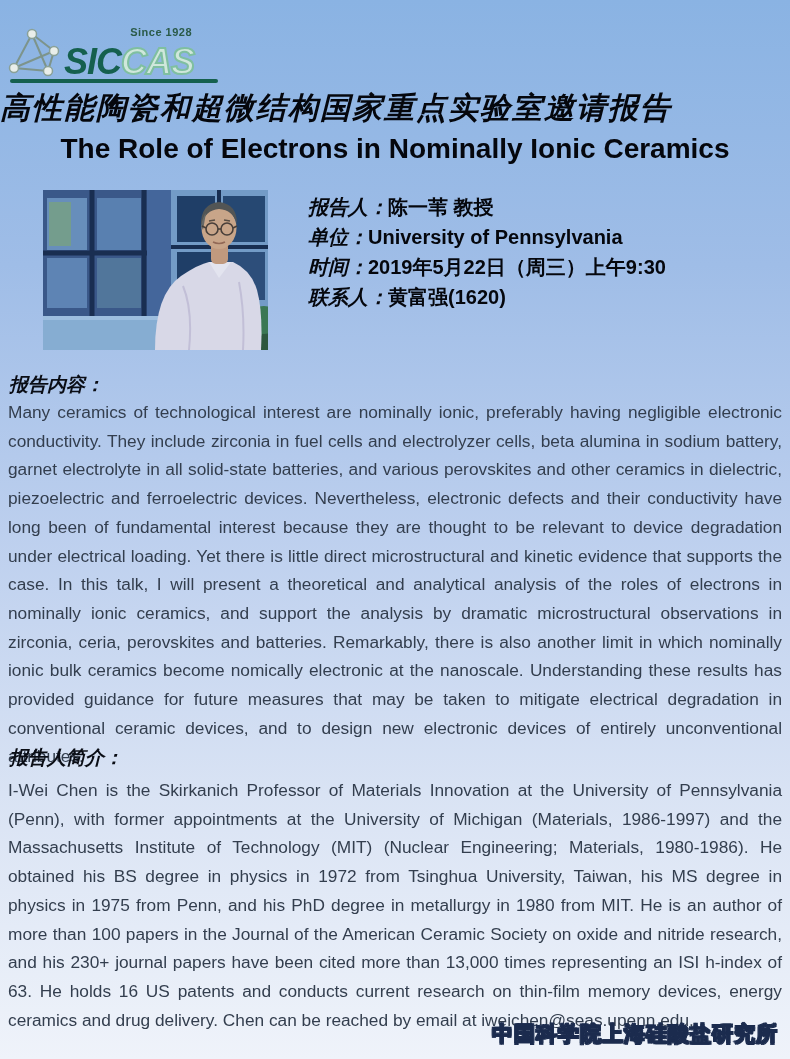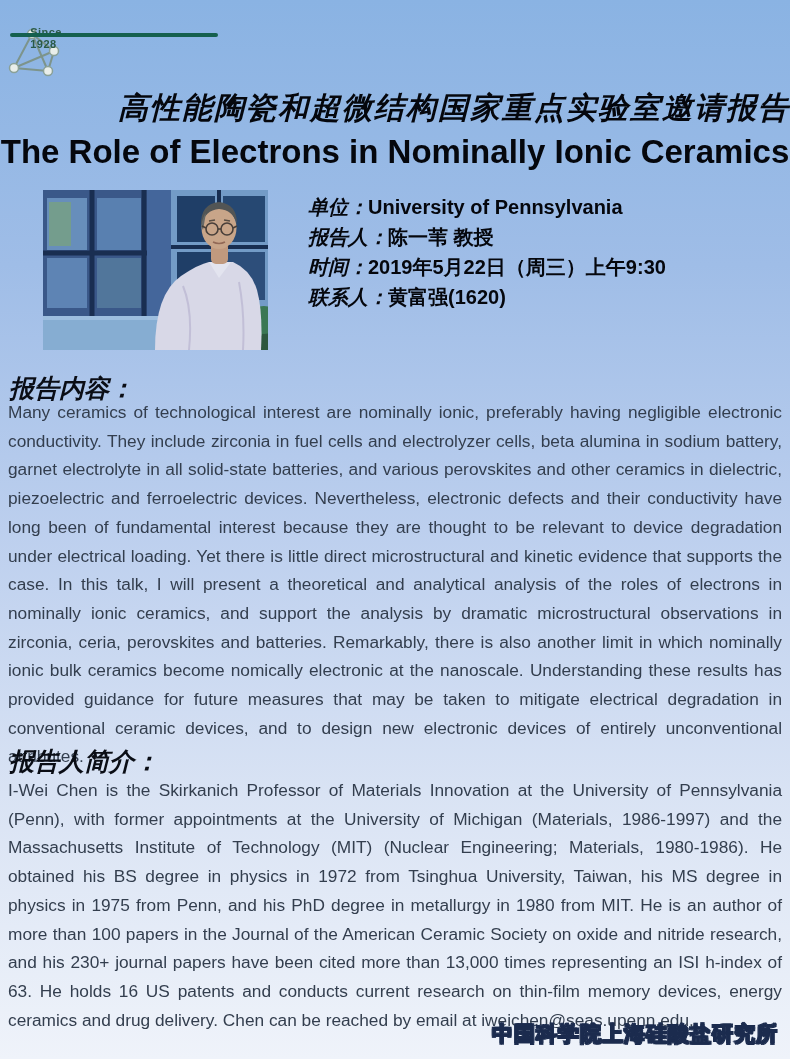--- a/index.html
+++ b/index.html
@@ -16,35 +16,35 @@
   .since { display:block; position:absolute; right:2px; top:-2px;
            font-size:11px; font-weight:bold; color:#2a5a48; letter-spacing:0.5px; }
   .wordmark { font-size:36px; font-weight:800; font-style:italic; line-height:1;
               letter-spacing:-1px; display:inline-block; margin-top:10px;
               font-family:"Liberation Sans", sans-serif; }
   .sic { color:#15604e; }
   .cas { color:#cfe7db; -webkit-text-stroke:2px #7fbfa0; }
   .logo-bar { position:absolute; left:-54px; bottom:-3px; width:208px; height:4px;
               background:#15604e; border-radius:2px; }
   
-  .title-cn { position:absolute; top:88px; left:0; width:100%; text-align:right;
+  .title-cn { position:absolute; top:88px; left:0; width:100%; text-align:left;
               font-family:Liberation Mono, monospace; font-style:italic;
               font-size:30px; font-weight:bold; color:#05070d; letter-spacing:2px; }
   .title-en { position:absolute; top:133px; left:0; width:100%; text-align:center;
-              font-size:33px; font-weight:bold; color:#05070d; letter-spacing:0px; }
+              font-size:28px; font-weight:bold; color:#05070d; letter-spacing:0px; }
   
   .photo { position:absolute; left:43px; top:190px; width:225px; height:160px; overflow:hidden; }
   .photo svg { display:block; }
   .details { position:absolute; left:308px; top:192px; width:470px; }
   .detail-row { font-size:20px; line-height:30px; color:#05070d; white-space:nowrap; }
   .dl { font-family:"Liberation Serif", serif; font-style:italic; font-weight:bold; }
   .dv { font-weight:bold; font-family:"Liberation Sans", sans-serif; }
   
   .sec-heading { position:absolute; left:9px; font-family:Liberation Sans, sans-serif;
-                 font-style:italic; font-weight:bold; font-size:25px; color:#0a0d15; }
+                 font-style:italic; font-weight:bold; font-size:19px; color:#0a0d15; }
   .abstract-heading { top:372px; }
   .bio-heading { top:745px; }
   .body-text { position:absolute; left:8px; width:774px; text-align:justify;
                font-size:17.3px; line-height:28.7px; color:#333e4e;
                font-family:Liberation Sans, sans-serif; }
   .abstract-body { top:398px; }
   .bio-body { top:776px; }
   
   .footer-institute { position:absolute; right:12px; top:1020px;
     font-size:21px; font-weight:bold; letter-spacing:1px;
@@ -69,20 +69,21 @@
       </g>
       <g fill="#e9eeea" stroke="#8aa198" stroke-width="1.5">
         <circle cx="24" cy="6" r="4.5"></circle>
           <circle cx="6" cy="40" r="4.5"></circle>
         <circle cx="40" cy="43" r="4.5"></circle>
           <circle cx="46" cy="23" r="4.5"></circle>
       </g>
     </svg>
     <div class="logo-right">
       <span class="since">Since 1928</span>
+      <span class="wordmark"><span class="sic">SIC</span><span class="cas">CAS</span></span>
       <span class="logo-bar"></span>
     </div>
   </div>
 
   <h1 class="title-cn">高性能陶瓷和超微结构国家重点实验室邀请报告</h1>
   <h2 class="title-en">The Role of Electrons in Nominally Ionic Ceramics</h2>
 
   <div class="photo">
     <svg width="225" height="160" viewBox="0 0 225 160">
       <rect width="225" height="160" fill="#46679c"></rect>
@@ -138,22 +139,22 @@
       </g>
       <path d="M166 31 L172 30" stroke="#5a4a3a" stroke-width="1.5"></path>
       <path d="M181 30 L187 31" stroke="#5a4a3a" stroke-width="1.5"></path>
       <path d="M170 52 Q176 55 182 52" stroke="#9c6a50" stroke-width="1.6" fill="none"></path>
 
       <rect width="225" height="160" fill="#3a6098" opacity="0.10"></rect>
     </svg>
   </div>
 
   <div class="details">
+    <div class="detail-row"><span class="dl">报告人：</span><span class="dv dv-cn">陈一苇 教授</span></div>
     <div class="detail-row"><span class="dl">单位：</span><span class="dv">University of Pennsylvania</span></div>
-    <div class="detail-row"><span class="dl">报告人：</span><span class="dv dv-cn">陈一苇 教授</span></div>
     <div class="detail-row"><span class="dl">时间：</span><span class="dv">2019年5月22日（周三）上午9:30</span></div>
     <div class="detail-row"><span class="dl">联系人：</span><span class="dv">黄富强(1620)</span></div>
   </div>
 
   <h3 class="sec-heading abstract-heading">报告内容：</h3>
   <p class="body-text abstract-body">Many ceramics of technological interest are nominally ionic, preferably having negligible electronic conductivity. They include zirconia in fuel cells and electrolyzer cells, beta alumina in sodium battery, garnet electrolyte in all solid-state batteries, and various perovskites and other ceramics in dielectric, piezoelectric and ferroelectric devices. Nevertheless, electronic defects and their conductivity have long been of fundamental interest because they are thought to be relevant to device degradation under electrical loading. Yet there is little direct microstructural and kinetic evidence that supports the case. In this talk, I will present a theoretical and analytical analysis of the roles of electrons in nominally ionic ceramics, and support the analysis by dramatic microstructural observations in zirconia, ceria, perovskites and batteries. Remarkably, there is also another limit in which nominally ionic bulk ceramics become nomically electronic at the nanoscale. Understanding these results has provided guidance for future measures that may be taken to mitigate electrical degradation in conventional ceramic devices, and to design new electronic devices of entirely unconventional attributes.</p>
 
   <h3 class="sec-heading bio-heading">报告人简介：</h3>
   <p class="body-text bio-body">I-Wei Chen is the Skirkanich Professor of Materials Innovation at the University of Pennsylvania (Penn), with former appointments at the University of Michigan (Materials, 1986-1997) and the Massachusetts Institute of Technology (MIT) (Nuclear Engineering; Materials, 1980-1986). He obtained his BS degree in physics in 1972 from Tsinghua University, Taiwan,  his MS degree in physics in 1975 from Penn, and his PhD degree in metallurgy in 1980 from MIT. He is an author of more than 100 papers in the Journal of the American Ceramic Society on oxide and nitride research, and his 230+ journal papers have been cited more than 13,000 times representing an ISI h-index of 63. He holds 16 US patents and conducts current research on thin-film memory devices, energy ceramics and drug delivery. Chen can be reached by email at iweichen@seas.upenn.edu.</p>
 

